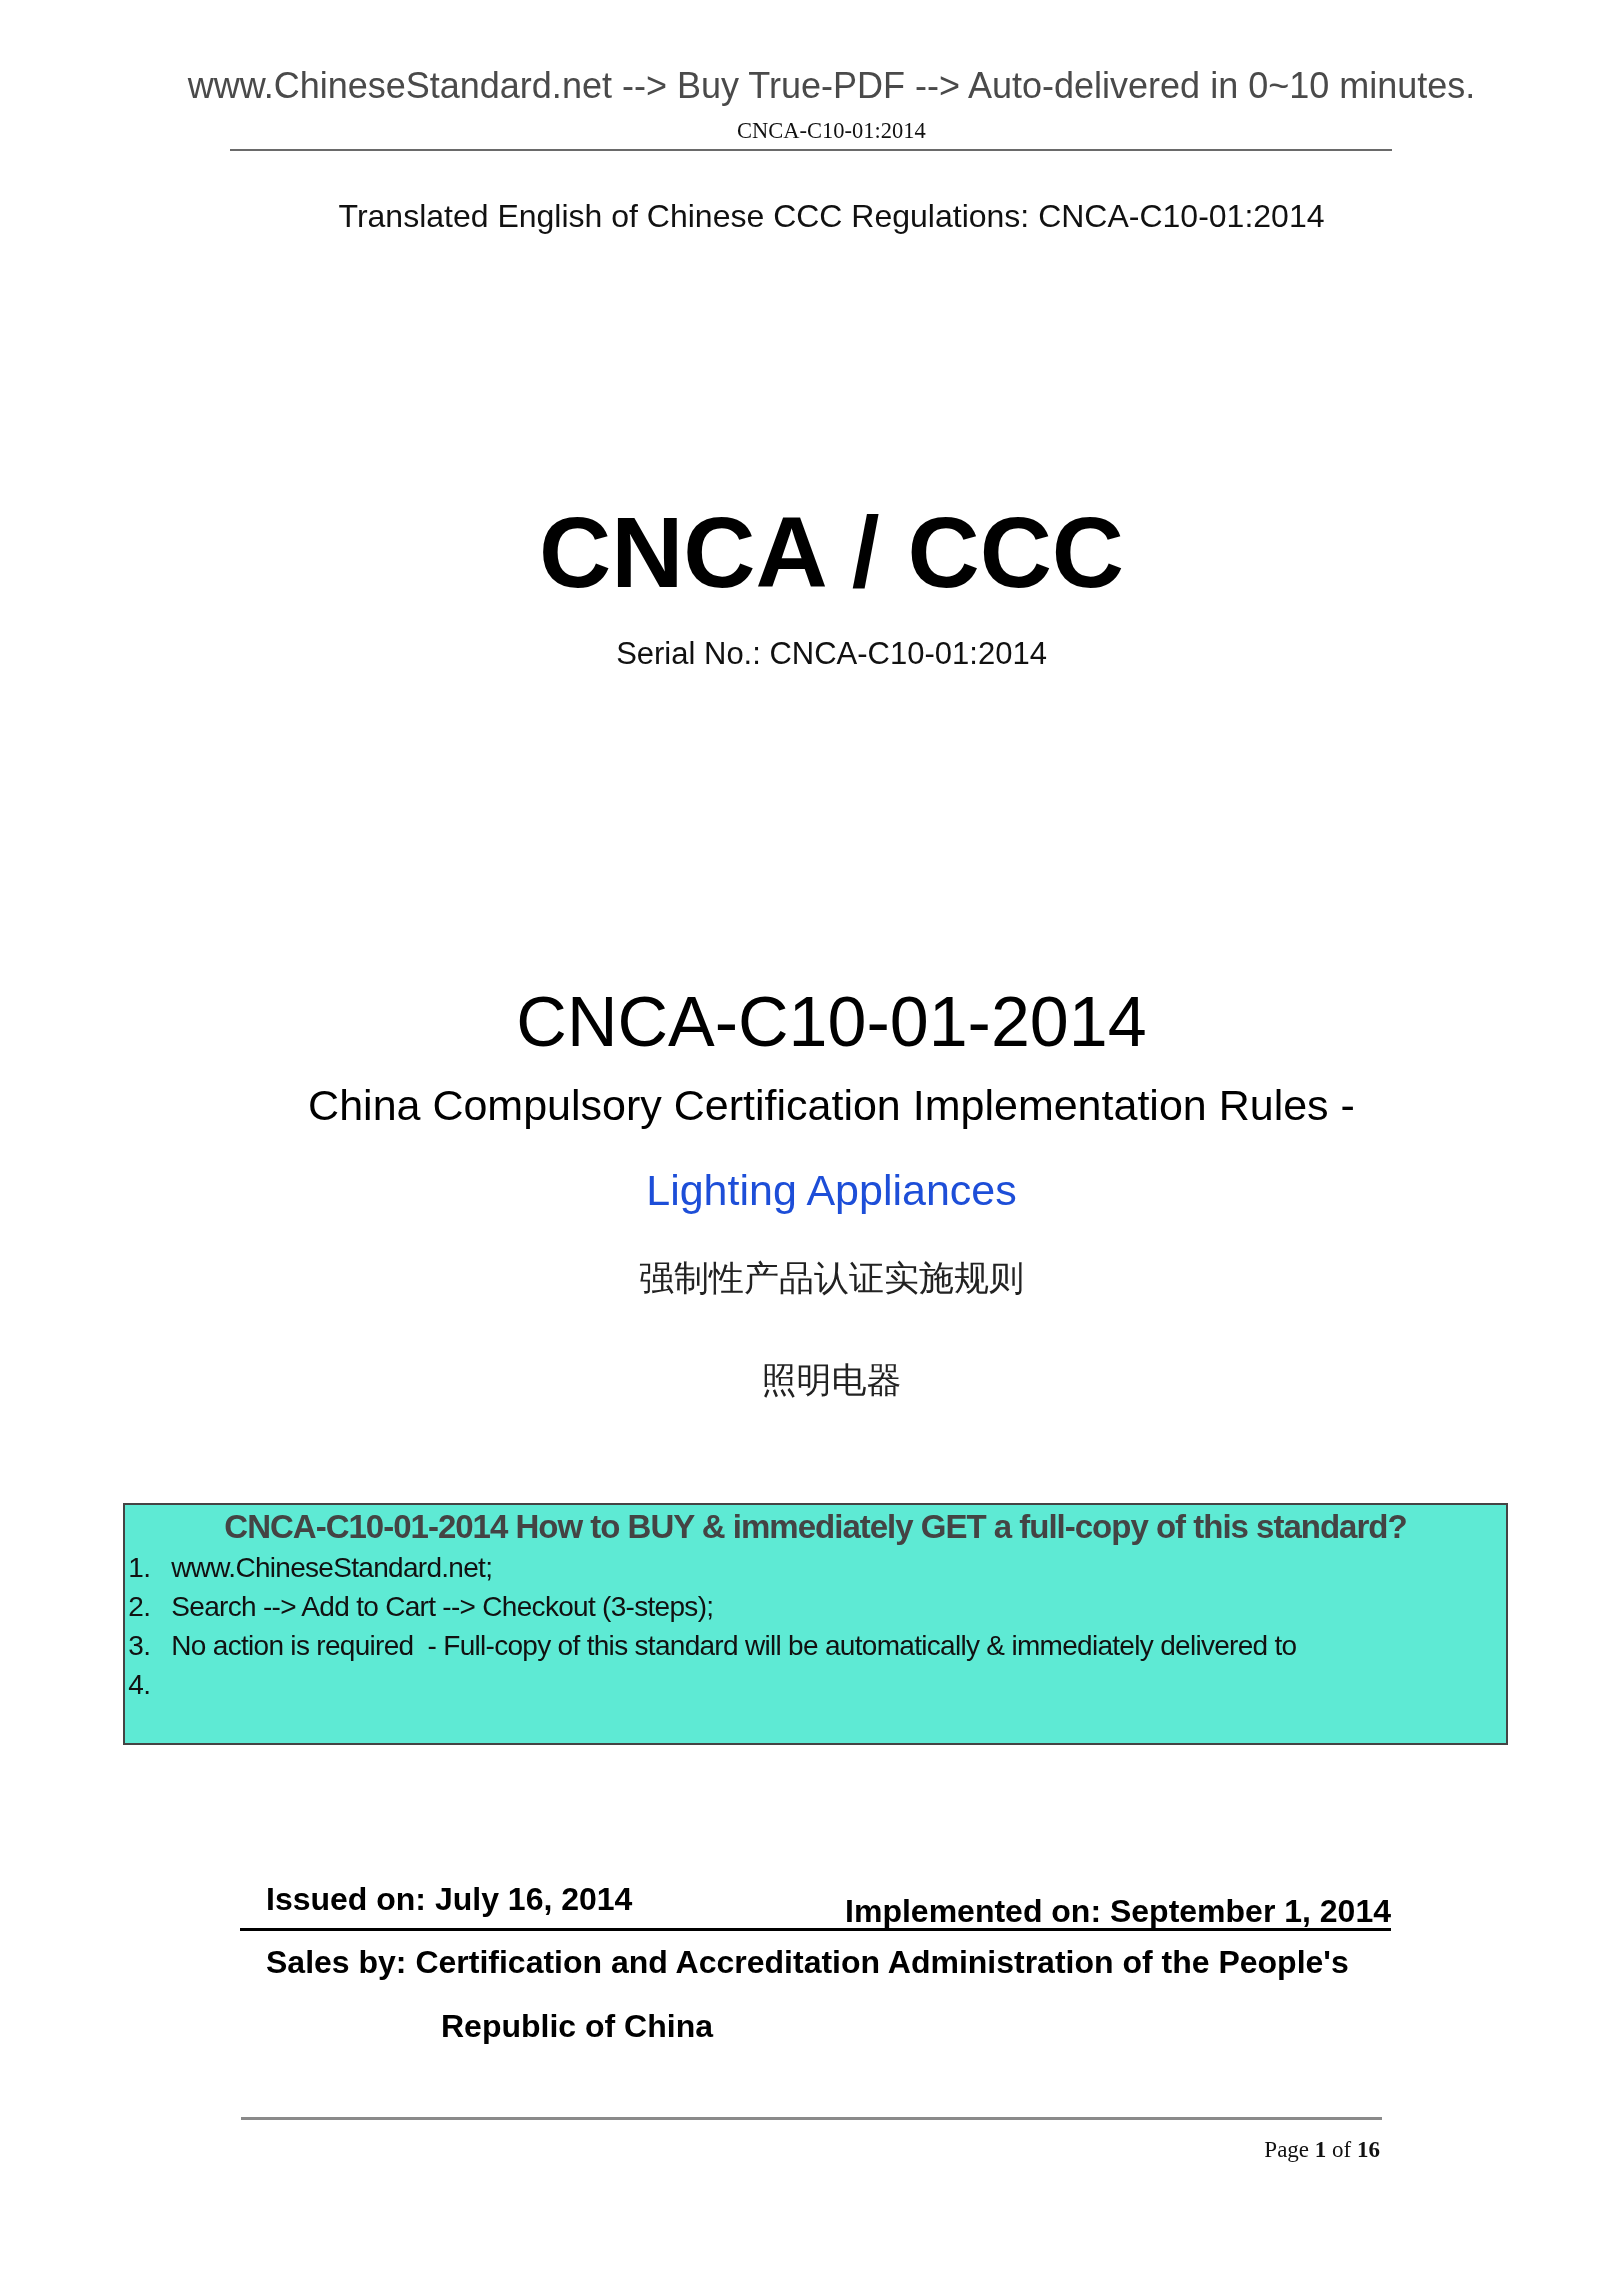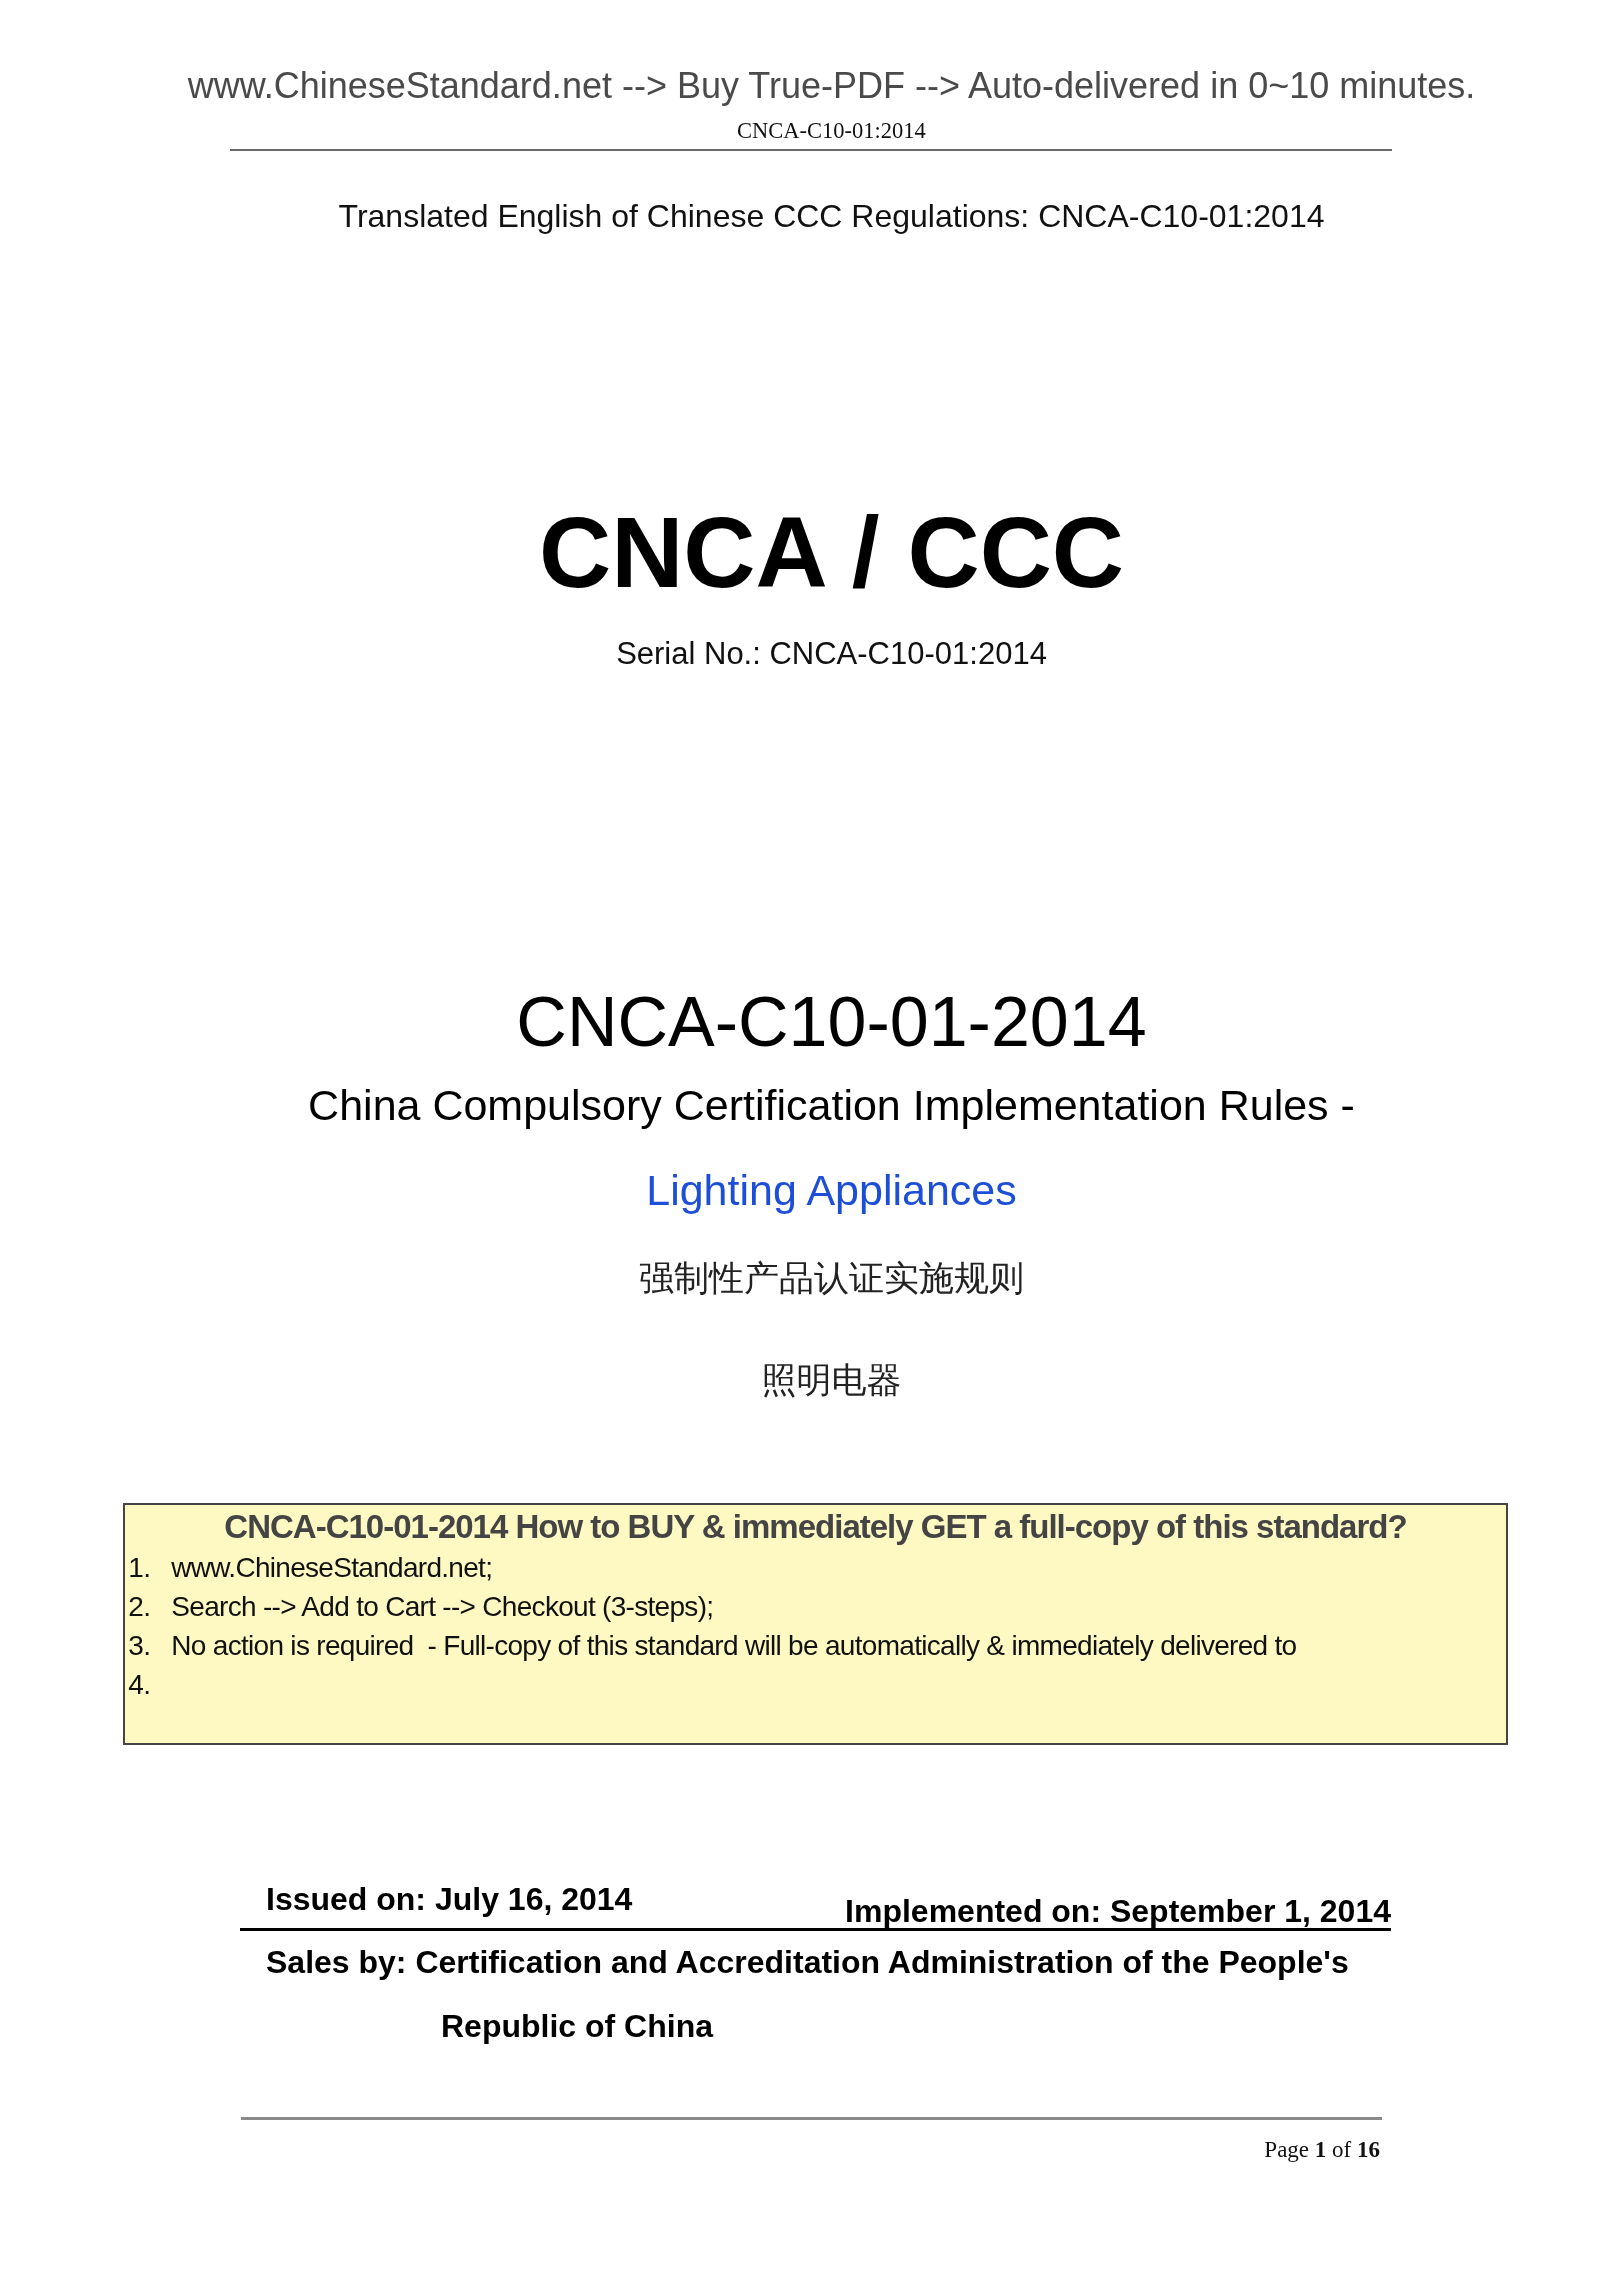--- a/index.html
+++ b/index.html
@@ -16,21 +16,21 @@
 
     .big-title { top: 494px; font-size: 100px; font-weight: bold; color: #000; line-height: 117px; }
     .serial { top: 635px; font-size: 31px; color: #111; line-height: 37px; }
 
     .std-code { top: 989px; font-size: 70px; color: #000; line-height: 67px; }
     .std-title-1 { top: 1080px; font-size: 43px; color: #000; line-height: 50px; }
     .std-title-2 { top: 1165px; font-size: 43px; color: #1d4ed8; line-height: 50px; }
     .cn-title-1 { top: 1256px; font-size: 35px; color: #222; line-height: 43px; font-family: Liberation Sans, sans-serif; }
     .cn-title-2 { top: 1359px; font-size: 35px; color: #222; line-height: 43px; font-family: "DejaVu Sans", sans-serif; }
 
-    .buy-box { position: absolute; left: 123px; top: 1503px; width: 1381px; height: 238px; border: 2.5px solid #444; background: #fef9c3; box-sizing: content-box; }
+    .buy-box { position: absolute; left: 123px; top: 1503px; width: 1381px; height: 238px; border: 2.5px solid #444; background: #5eead4; box-sizing: content-box; }
     .buy-title { position: absolute; left: 0; width: 100%; top: 3.3px; text-align: center; font-size: 33px; font-weight: bold; color: #444; line-height: 38px; font-family: "Liberation Sans", sans-serif; letter-spacing: -1px; }
     .buy-list { position: absolute; left: 0; top: 43px; margin: 0; padding: 0; list-style: none; font-family: "Liberation Sans", sans-serif; font-size: 28px; color: #111; }
     .buy-item { display: flex; line-height: 39px; letter-spacing: -0.7px; }
     .buy-num { width: 43px; padding-left: 3.3px; }
     .buy-text { white-space: pre; }
 
     .issued-row { top: 1881px; font-size: 32px; font-weight: bold; color: #000; line-height: 37px; }
     .rule-issue { position: absolute; left: 240px; width: 1151px; top: 1928px; height: 3.3px; background: #000; }
     .issued-by-1 { top: 1944px; left: 246px; font-size: 32px; font-weight: bold; color: #000; line-height: 37px; }
     .issued-by-2 { top: 2008px; left: 421px; font-size: 32px; font-weight: bold; color: #000; line-height: 37px; }

